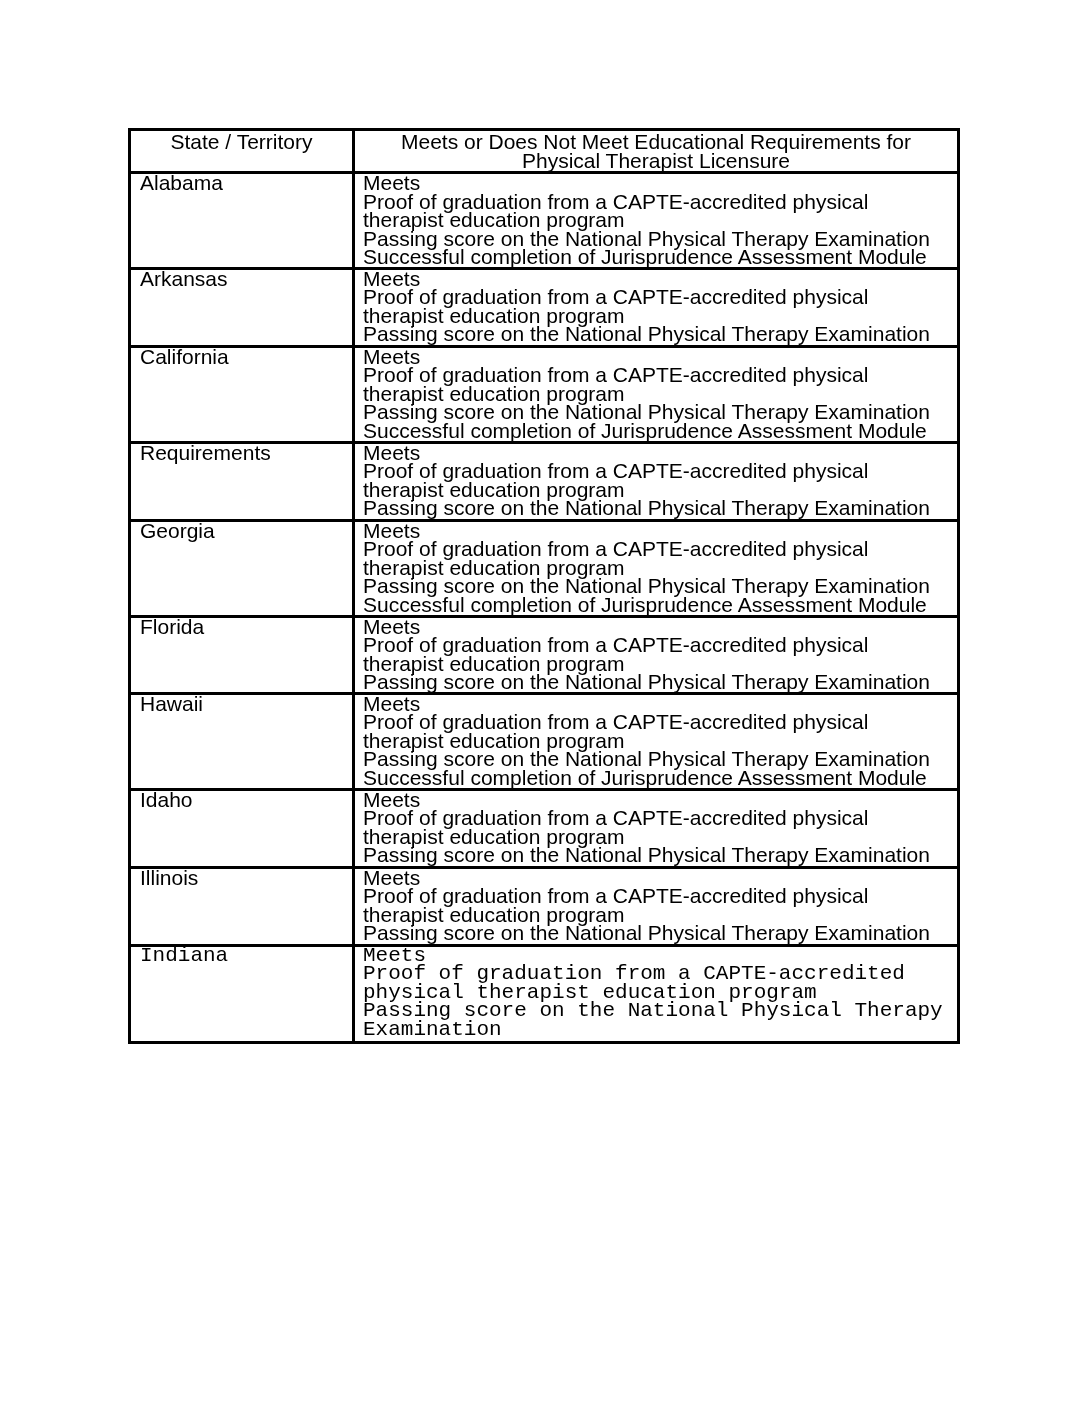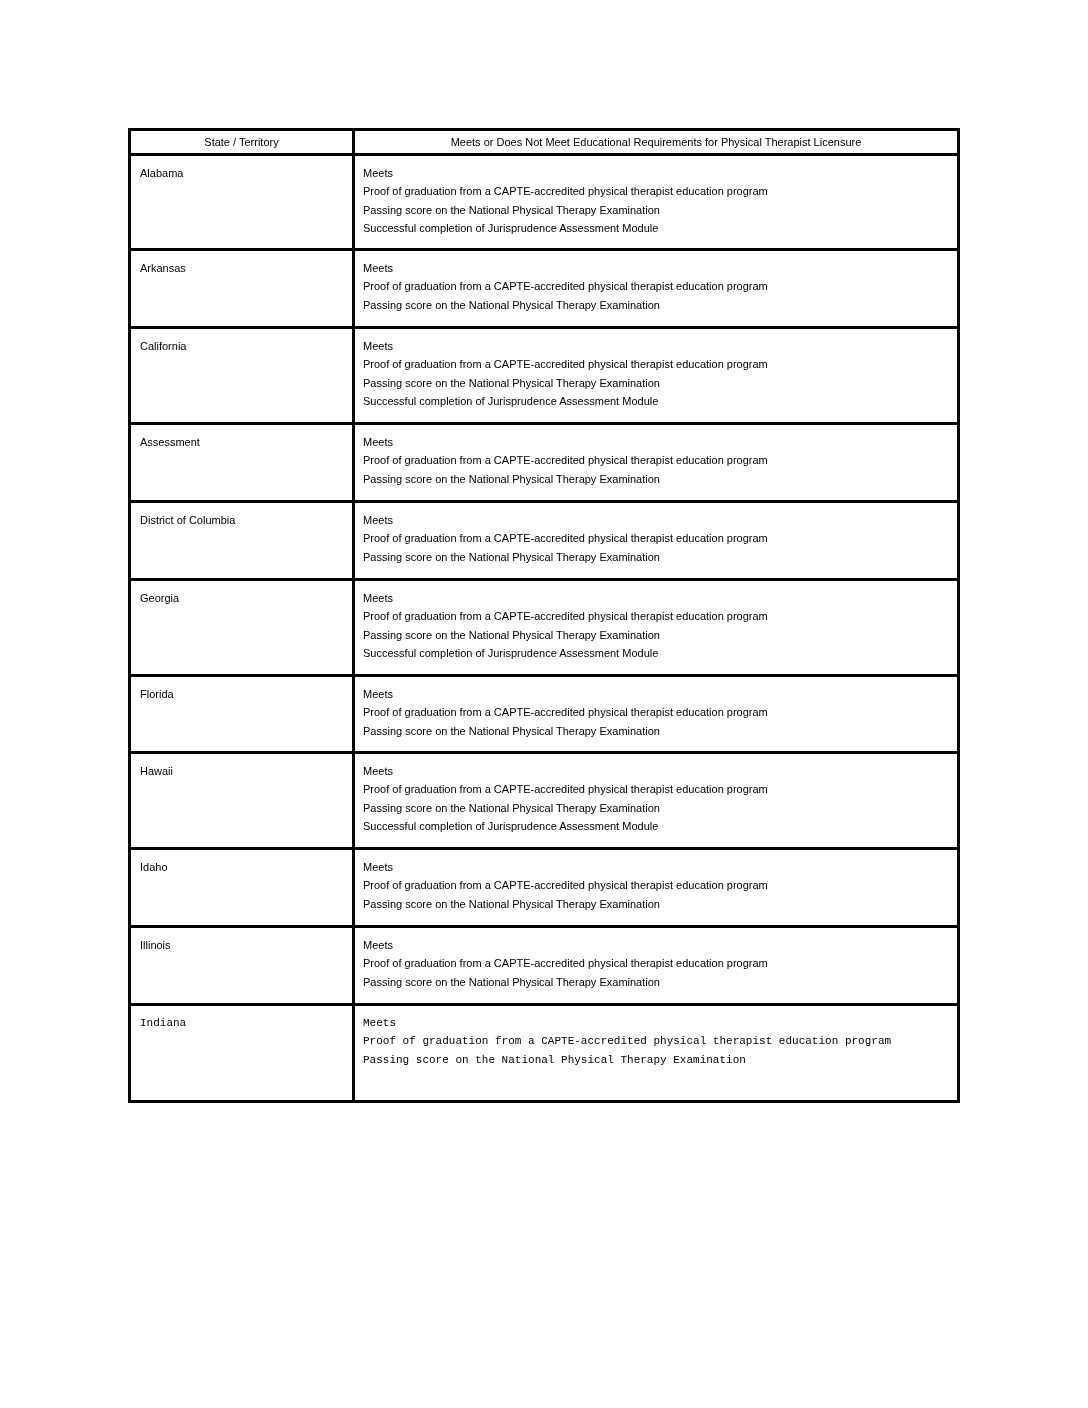--- a/index.html
+++ b/index.html
@@ -1,32 +1,32 @@
 <!DOCTYPE html>
 <html><head>
 <meta charset="utf-8">
 <style>
   html, body { margin: 0; padding: 0; background: #ffffff; }
   body { width: 1088px; height: 1408px; position: relative; overflow: hidden;
          font-family: "Liberation Sans", sans-serif; color: #000; }
   table.req {
     position: absolute; left: 128px; top: 128px; width: 832px;
     border-collapse: collapse; table-layout: fixed;
-    font-size: 11px; line-height: 18.5px;
+    font-size: 21px; line-height: 18.5px;
   }
   table.req td, table.req th {
     border: 3px solid #000; vertical-align: top; padding: 0 8px;
     font-weight: normal; text-align: left;
   }
   table.req col.c1 { width: 224px; }
   table.req th { text-align: center; padding-top: 2px; padding-bottom: 1px; }
   table.req td.state { padding-left: 9px; }
   table.req td.req-cell { padding-left: 8px; }
   .line { display: block; white-space: normal; }
-  tr.row td { padding-top: 8px; padding-bottom: 0px; }
+  tr.row td { padding-top: 0px; padding-bottom: 0px; }
 </style>
 </head>
 <body>
 
 <table class="req">
   <colgroup>
       <col class="c1">
       <col class="c2">
     </colgroup>
   <thead>
@@ -56,29 +56,21 @@
       <tr class="row" style="height: 96px;">
         <td class="state">California</td>
         <td class="req-cell">
           <span class="line">Meets</span>
           <span class="line">Proof of graduation from a CAPTE-accredited physical therapist education program</span>
           <span class="line">Passing score on the National Physical Therapy Examination</span>
           <span class="line">Successful completion of Jurisprudence Assessment Module</span>
         </td>
       </tr>
       <tr class="row" style="height: 78px;">
-        <td class="state">Assessment</td>
-        <td class="req-cell">
-          <span class="line">Meets</span>
-          <span class="line">Proof of graduation from a CAPTE-accredited physical therapist education program</span>
-          <span class="line">Passing score on the National Physical Therapy Examination</span>
-        </td>
-      </tr>
-      <tr class="row" style="height: 78px;">
-        <td class="state">District of Columbia</td>
+        <td class="state">Requirements</td>
         <td class="req-cell">
           <span class="line">Meets</span>
           <span class="line">Proof of graduation from a CAPTE-accredited physical therapist education program</span>
           <span class="line">Passing score on the National Physical Therapy Examination</span>
         </td>
       </tr>
       <tr class="row" style="height: 96px;">
         <td class="state">Georgia</td>
         <td class="req-cell">
           <span class="line">Meets</span>

